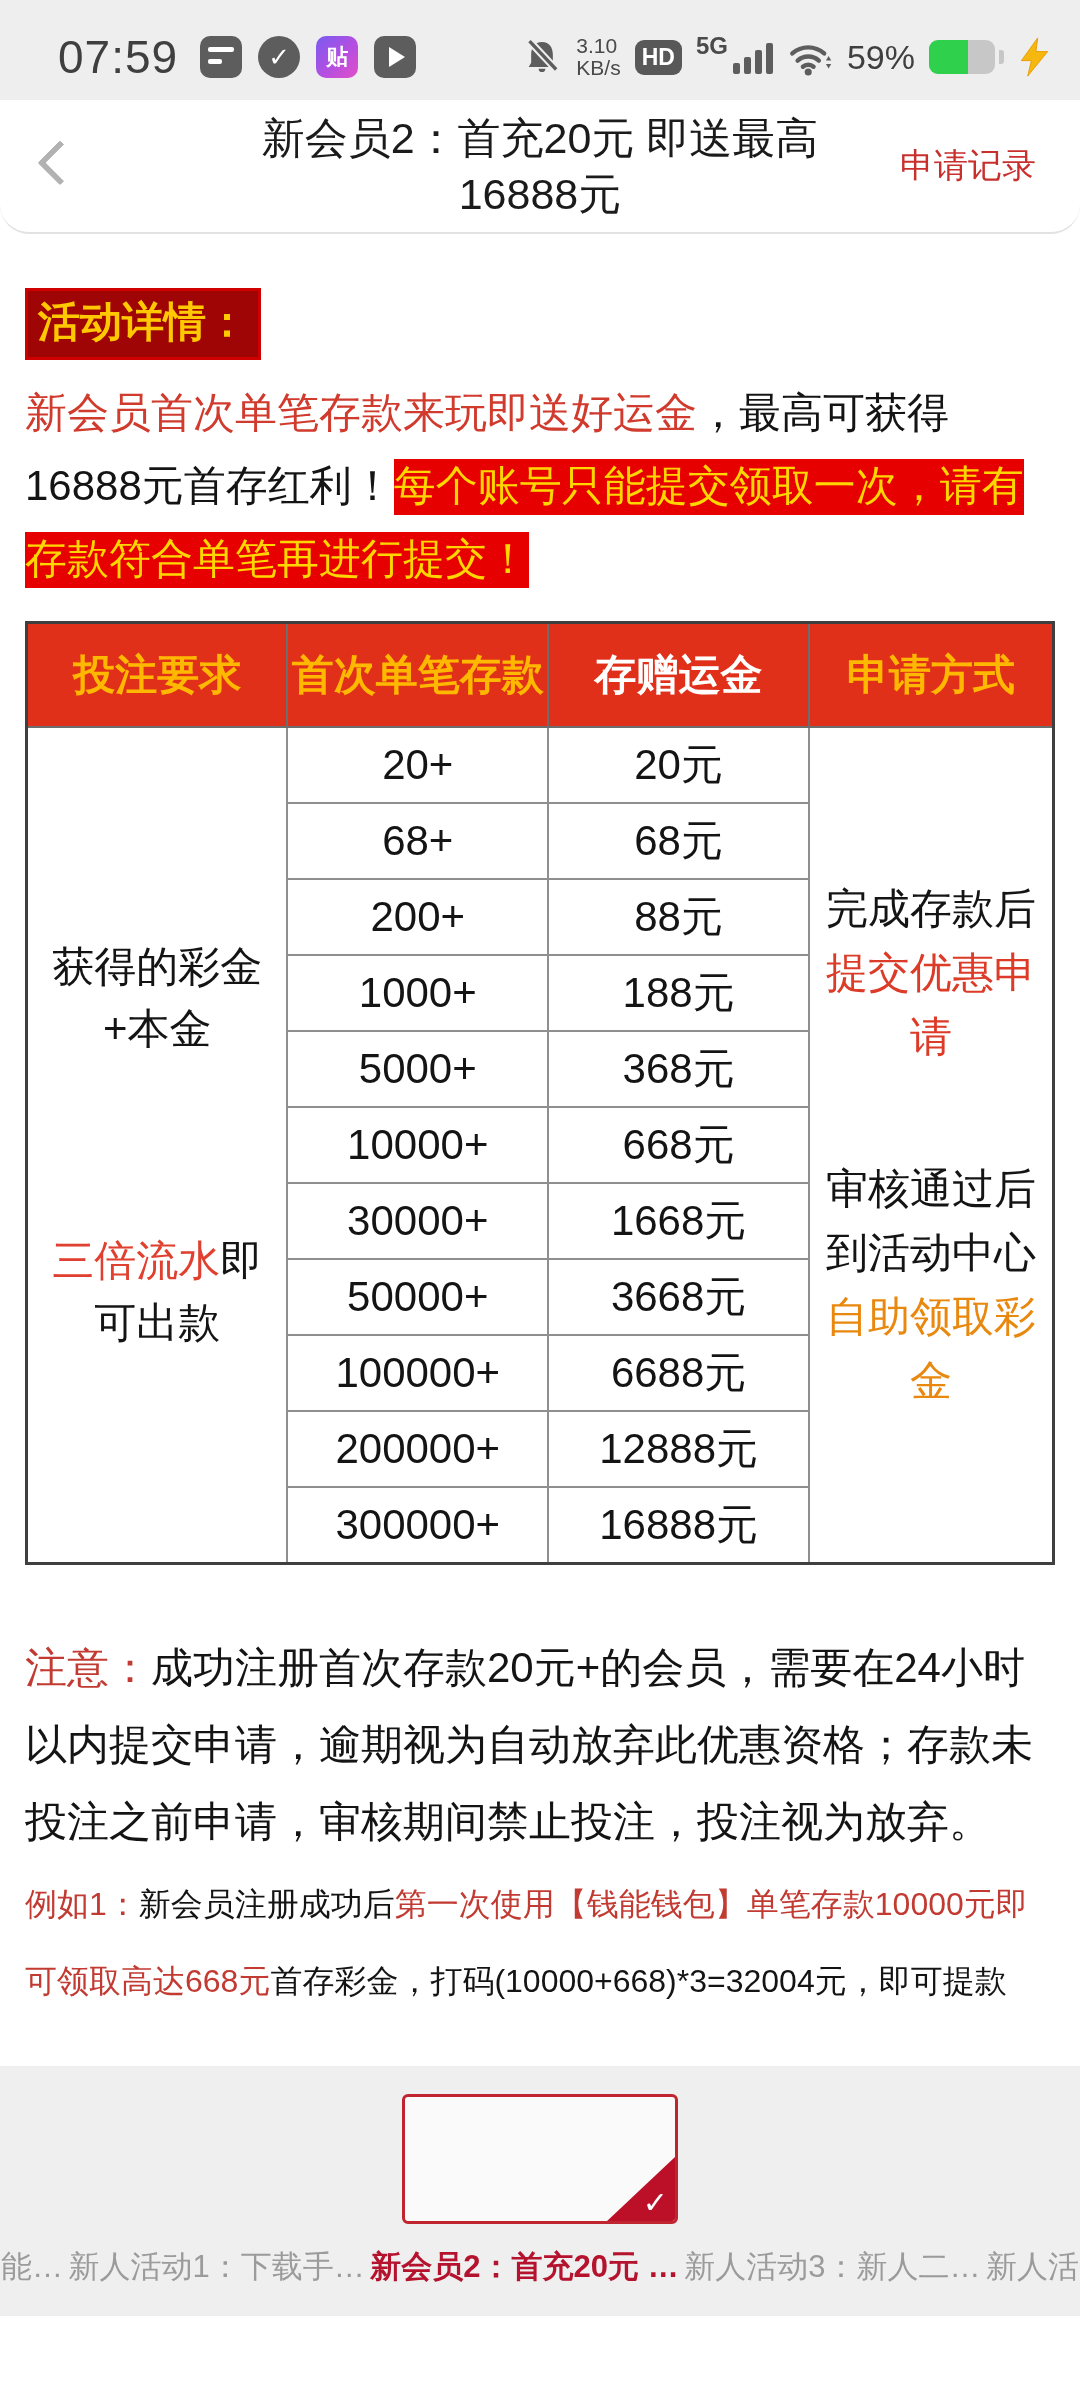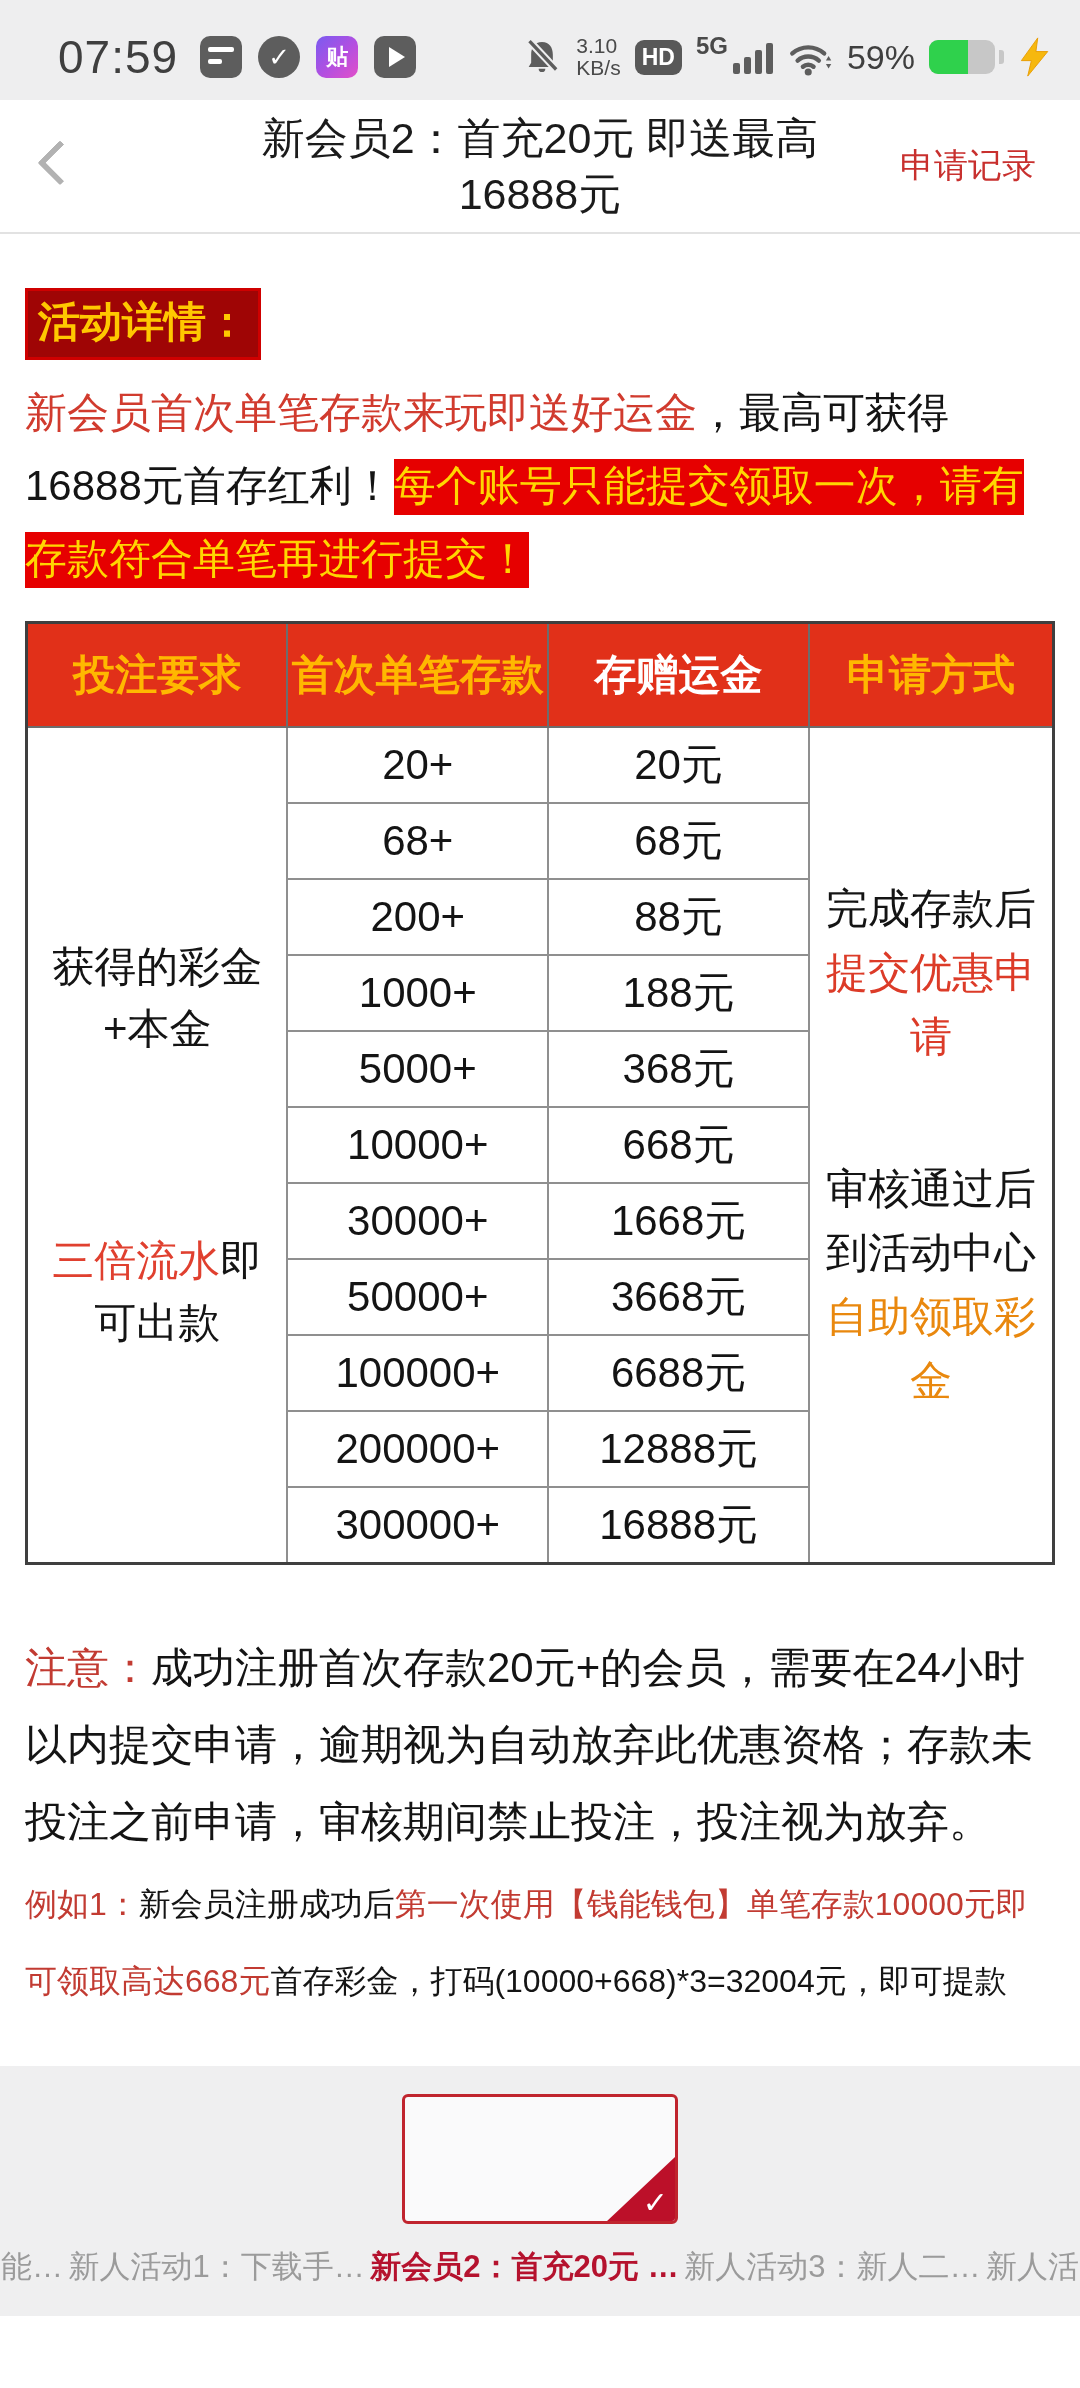--- a/index.html
+++ b/index.html
@@ -33,21 +33,21 @@
   .bars i{display:block;width:7px;background:#5d5d5d;border-radius:2px;}
   .bars i:nth-child(1){height:11px;}.bars i:nth-child(2){height:17px;}
   .bars i:nth-child(3){height:24px;}.bars i:nth-child(4){height:31px;}
   .pct{font-size:34px;color:#3f3f3f;}
   .battery{width:66px;height:34px;border-radius:9px;background:#c7c7c7;position:relative;overflow:hidden;}
   .battery .fill{position:absolute;left:0;top:0;bottom:0;width:59%;background:#2fd14c;}
   .batt-tip{width:5px;height:14px;background:#c7c7c7;border-radius:0 3px 3px 0;margin-left:-10px;}
   
   .app-header{
     height:132px;background:#fff;border-bottom:2px solid #e2e2e2;
-    display:flex;align-items:center;justify-content:center;position:relative;
+    display:flex;align-items:center;justify-content:center;position:relative;border-radius:29px;
   }
   .back{position:absolute;left:44px;top:50%;width:26px;height:26px;
         border-left:6px solid #b2b2b2;border-bottom:6px solid #b2b2b2;
         transform:translateY(-60%) rotate(45deg);border-radius:2px;}
   .title{font-size:43px;line-height:56px;color:#1b1b1b;font-weight:500;text-align:center;}
   .records{position:absolute;right:44px;top:50%;transform:translateY(-50%);
            color:#c8302e;font-size:34px;}
   
   main{padding:0 25px;}
   .badge{display:inline-block;margin-top:54px;background:#9f0505;border:3px solid #cf0000;

